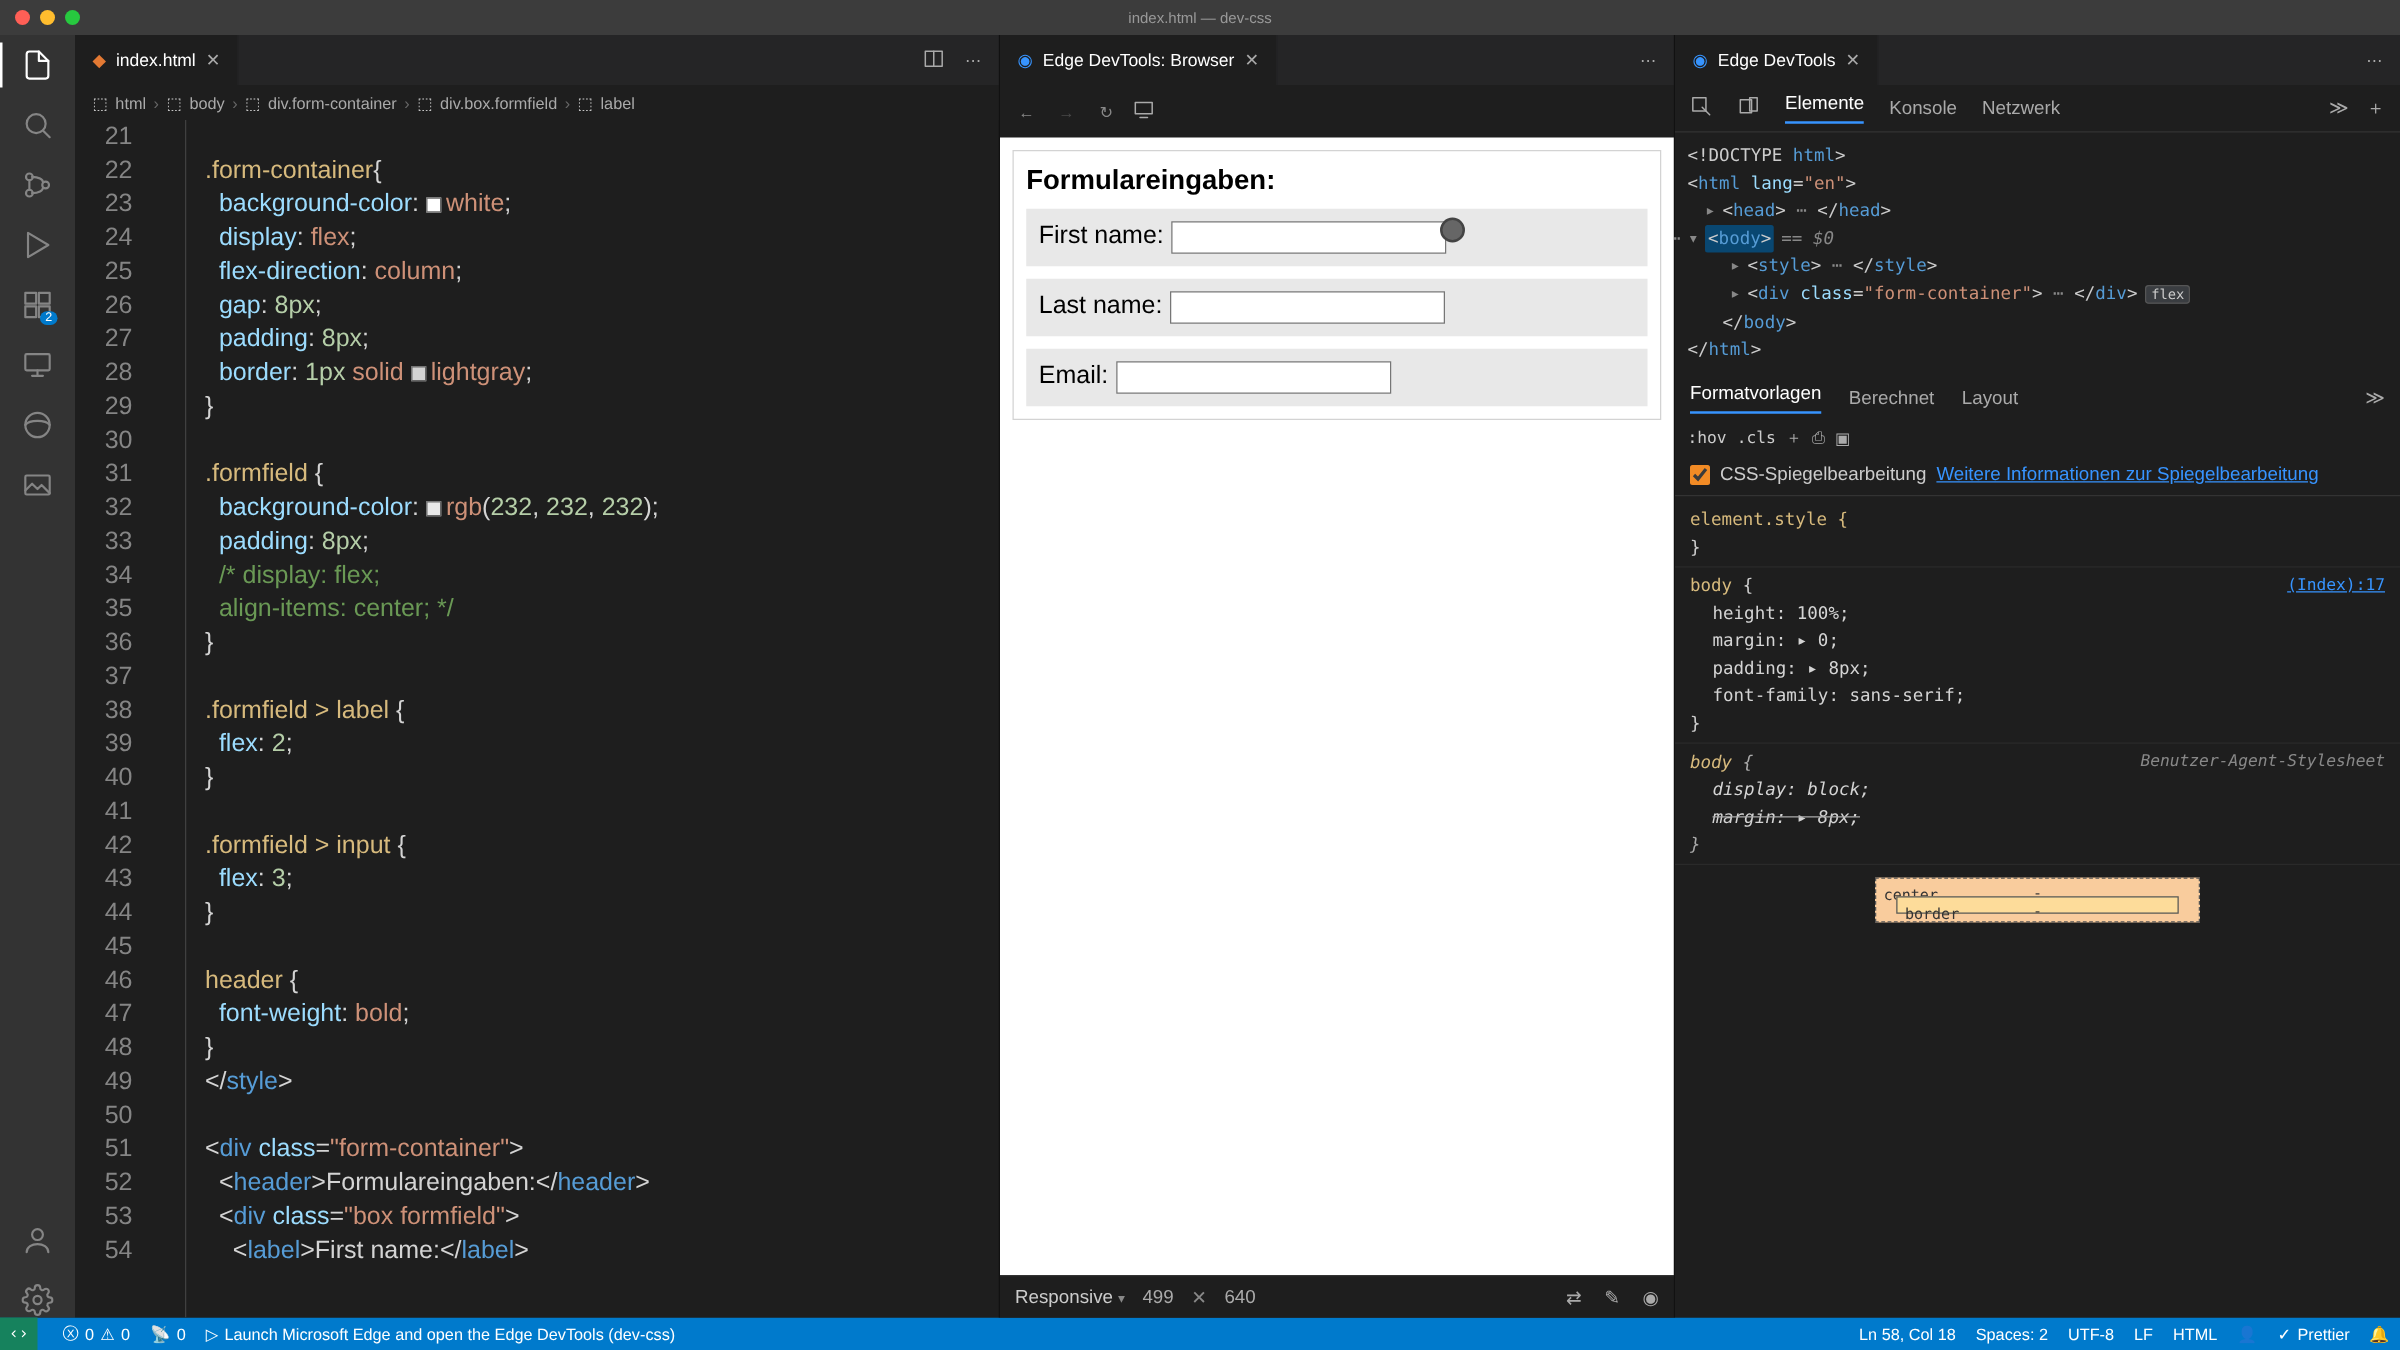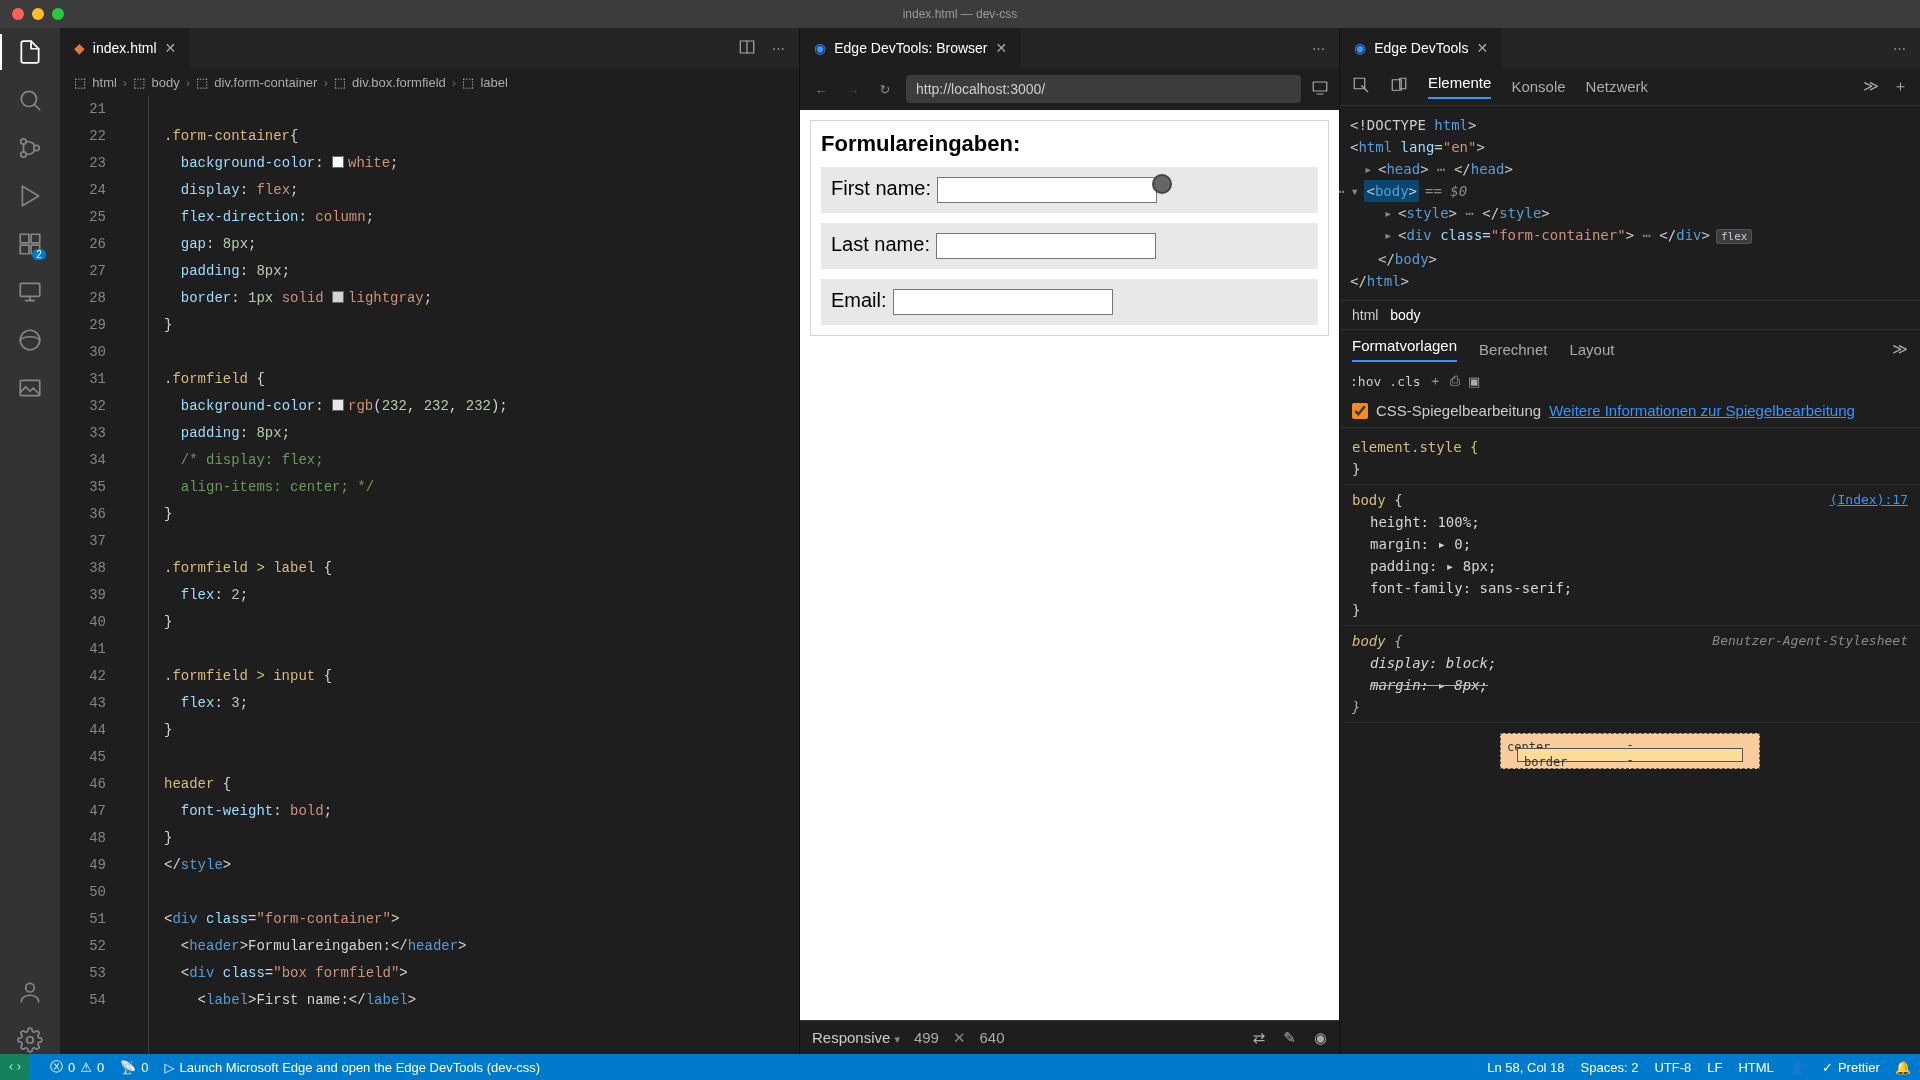--- a/index.html
+++ b/index.html
@@ -94,21 +94,21 @@
   height: 28px;
   display: flex; align-items: center; gap: 6px;
   padding: 0 14px;
   color: #aaa;
   font-size: 13px;
   background: #1e1e1e;
 }
 .breadcrumbs .sep { color: #666; }
 .bc-ico { color: #c5c5c5; }
 
-.code-area { flex: 1; display: flex; font-family: Liberation Mono, monospace; font-size: 14px; line-height: 27px; overflow: hidden; }
+.code-area { flex: 1; display: flex; font-family: Liberation Sans, sans-serif; font-size: 20px; line-height: 27px; overflow: hidden; }
 .gutter { width: 64px; text-align: right; color: #858585; padding-right: 18px; user-select: none; }
 .code { flex: 1; white-space: pre; color: #d4d4d4; position: relative; padding-left: 40px; }
 .code .indent-guide { position: absolute; left: 24px; top: 0; bottom: 0; border-left: 1px solid #404040; }
 
 
 .c-sel { color: #d7ba7d; }
 .c-prop { color: #9cdcfe; }
 .c-val { color: #ce9178; }
 .c-num { color: #b5cea8; }
 .c-pun { color: #d4d4d4; }
@@ -469,23 +469,20 @@
         <span class="close">✕</span>
       </div>
       <div class="tab-actions">
           <span>⋯</span>
         </div>
     </div>
     <div class="addr-bar">
       <span class="nav-btn">←</span>
       <span class="nav-btn" style="opacity:.4">→</span>
       <span class="nav-btn">↻</span>
-      <div class="url">
-          <span>http://localhost:3000/</span>
-        </div>
       <span class="cast"><svg width="18" height="18" viewBox="0 0 24 24">
             <rect x="3" y="4" width="18" height="12"></rect>
             <path d="M8 20h8"></path>
           </svg></span>
     </div>
     <div class="page">
       <div class="form-container">
         <header>Formulareingaben:</header>
         <div class="formfield">
           <label>First name:</label><input style="">
@@ -545,23 +542,20 @@
       <div>&lt;!DOCTYPE <span class="t-tag">html</span>&gt;</div>
       <div>&lt;<span class="t-tag">html</span> <span class="t-attr">lang</span>=<span class="t-str">"en"</span>&gt;</div>
       <div style="padding-left:14px"><span class="tri">▸</span>&lt;<span class="t-tag">head</span>&gt;<span class="dots"> ⋯ </span>&lt;/<span class="t-tag">head</span>&gt;</div>
       <div style="padding-left:14px"><span class="dots" style="margin-left:-28px; margin-right:6px;">⋯</span><span class="tri">▾</span><span class="sel">&lt;<span class="t-tag">body</span>&gt;</span><span class="eq0">== $0</span></div>
       <div style="padding-left:34px"><span class="tri">▸</span>&lt;<span class="t-tag">style</span>&gt;<span class="dots"> ⋯ </span>&lt;/<span class="t-tag">style</span>&gt;</div>
       <div style="padding-left:34px"><span class="tri">▸</span>&lt;<span class="t-tag">div</span> <span class="t-attr">class</span>=<span class="t-str">"form-container"</span>&gt;<span class="dots"> ⋯ </span>&lt;/<span class="t-tag">div</span>&gt;<span class="flex-badge">flex</span></div>
       <div style="padding-left:28px">&lt;/<span class="t-tag">body</span>&gt;</div>
       <div>&lt;/<span class="t-tag">html</span>&gt;</div>
     </div>
 
-    <div class="bc2">
-      <span>html</span> &nbsp; <span class="active">body</span>
-    </div>
 
     <div class="styles-tabs">
       <span class="s-tab active">Formatvorlagen</span>
       <span class="s-tab">Berechnet</span>
       <span class="s-tab">Layout</span>
       <span class="s-right">≫</span>
     </div>
 
     <div class="filter-row">
       <span class="mono">:hov</span>

